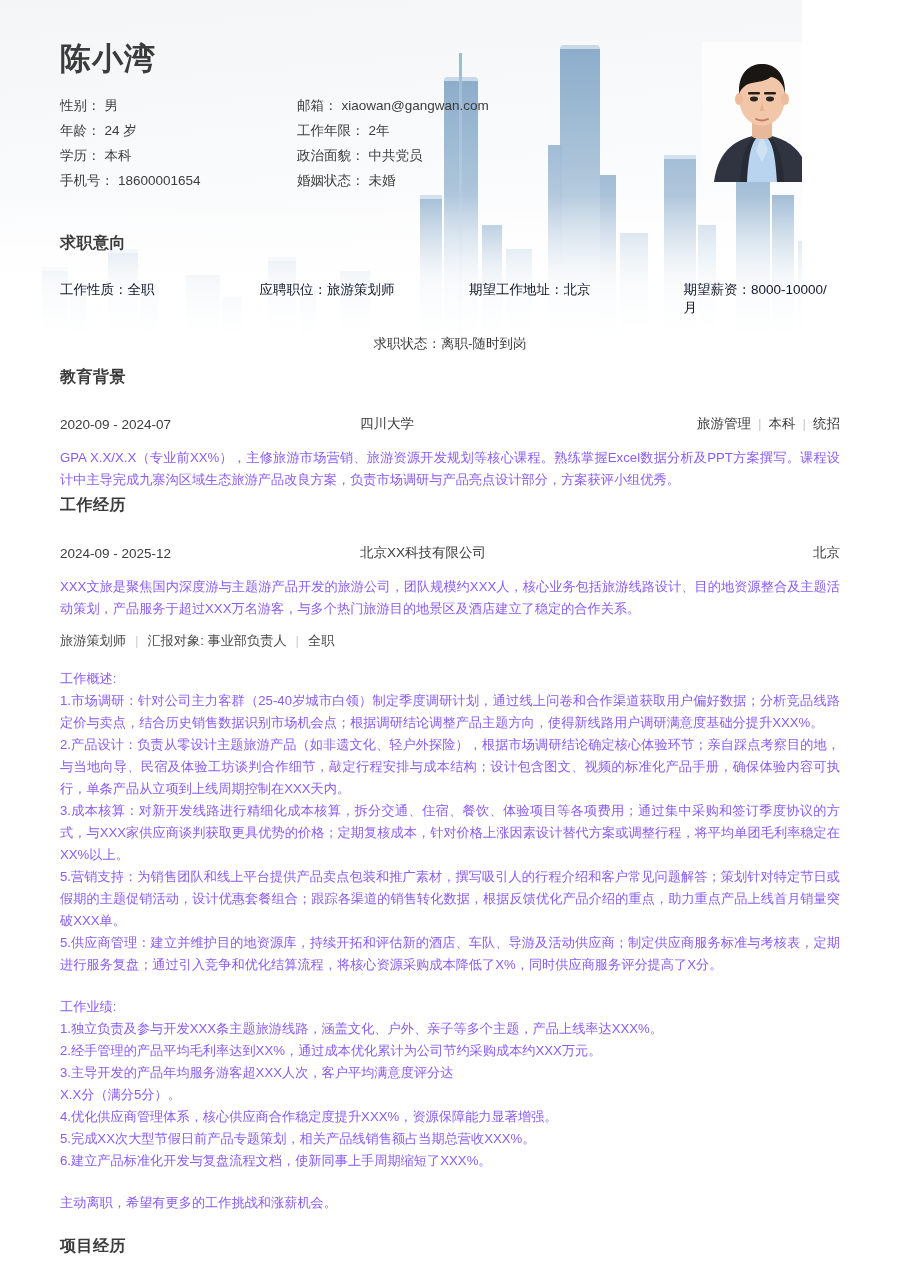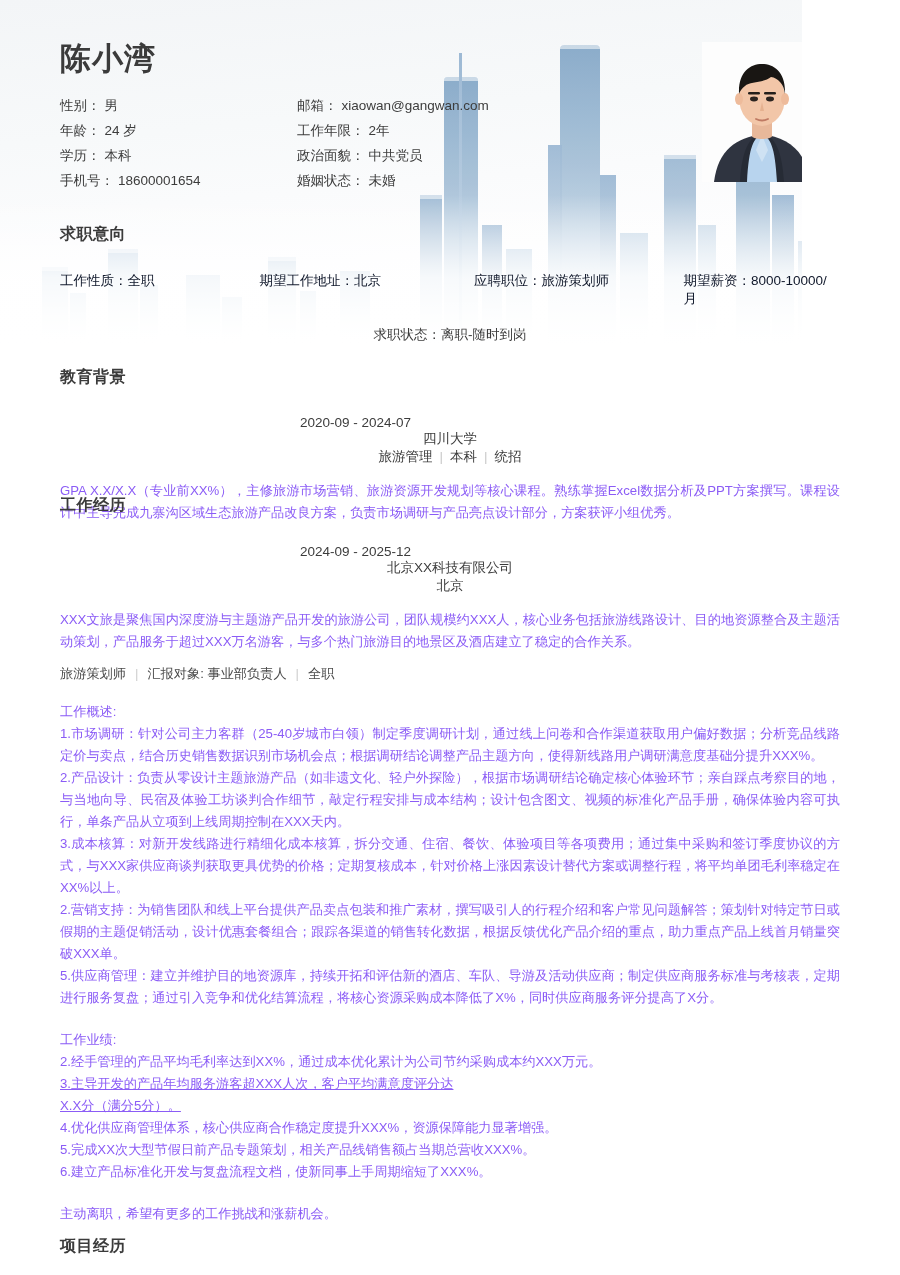--- a/index.html
+++ b/index.html
@@ -71,32 +71,32 @@
     overflow: hidden;
   }
 
   
   .section-title {
     font-size: 16px; font-weight: bold; color: #3b3b3b;
     letter-spacing: .5px;
   }
   .sec { position: absolute; left: 60px; width: 780px; z-index: 6; }
 
-  .row3 { display: flex; align-items: center; font-size: 13.5px; color: #3c3c3c; flex-direction: column; }
+  .row3 { display: flex; align-items: center; font-size: 13.5px; color: #3c3c3c; }
   .row3 .left { width: 300px; }
   .row3 .mid  { flex: 1; text-align: left; }
   .row3 .right{ text-align: right; white-space: nowrap; }
 
   .edu-meta span.sep { color: #c9c9c9; margin: 0 7px; }
 
   .para {
     font-size: 13.2px; line-height: 22px; color: #8b5cf6;
     text-align: justify;
   }
-  .para-block { white-space: pre-wrap; text-decoration: underline; }
+  .para-block { white-space: pre-wrap; }
 
   .tagline { font-size: 13.2px; color: #4a4a4a; }
   .tagline span.sep { color: #cfcfcf; margin: 0 9px; }
 </style>
 </head>
 <body>
 
 <div class="page">
 
   <div class="banner">
@@ -210,32 +210,32 @@
 
         <ellipse cx="52" cy="57" rx="4" ry="2.4" fill="#2b2420"></ellipse>
         <ellipse cx="68" cy="57" rx="4" ry="2.4" fill="#2b2420"></ellipse>
 
         <path d="M60 60 L58 69 L62 69 Z" fill="#e0a987" opacity=".75"></path>
         <path d="M54 77 Q60 80 66 77" stroke="#bf7a63" stroke-width="1.8" fill="none" stroke-linecap="round"></path>
       </svg>
     </div>
   </div>
 
-  <div class="sec" style="top:224px;">
+  <div class="sec" style="top:233px;">
     <div class="section-title">求职意向</div>
     <div style="height:27px;"></div>
     <div style="display:flex; font-size:13.5px; color:#0f172a;">
       <div style="width:200px;">
         <span>工作性质：</span><span>全职</span>
       </div>
+      <div style="width:210px;">
+        <span>应聘职位：</span><span>旅游策划师</span>
+      </div>
       <div style="width:215px;">
         <span>期望工作地址：</span><span>北京</span>
-      </div>
-      <div style="width:210px;">
-        <span>应聘职位：</span><span>旅游策划师</span>
       </div>
       <div>
         <span>期望薪资：</span><span>8000-10000/月</span>
       </div>
     </div>
     <div style="height:18px;"></div>
     <div style="font-size:13.5px; color:#3c3c3c;text-align:center;">
       <span>求职状态：</span><span>离职-随时到岗</span>
     </div>
   </div>
@@ -267,25 +267,26 @@
     <div style="height:12px;"></div>
     <div class="tagline">
       <span>旅游策划师</span><span class="sep">|</span><span>汇报对象: 事业部负责人</span><span class="sep">|</span><span>全职</span>
     </div>
     <div style="height:18px;"></div>
 
     <div class="para">工作概述:</div>
     <div class="para">1.市场调研：针对公司主力客群（25-40岁城市白领）制定季度调研计划，通过线上问卷和合作渠道获取用户偏好数据；分析竞品线路定价与卖点，结合历史销售数据识别市场机会点；根据调研结论调整产品主题方向，使得新线路用户调研满意度基础分提升XXX%。</div>
     <div class="para">2.产品设计：负责从零设计主题旅游产品（如非遗文化、轻户外探险），根据市场调研结论确定核心体验环节；亲自踩点考察目的地，与当地向导、民宿及体验工坊谈判合作细节，敲定行程安排与成本结构；设计包含图文、视频的标准化产品手册，确保体验内容可执行，单条产品从立项到上线周期控制在XXX天内。</div>
     <div class="para">3.成本核算：对新开发线路进行精细化成本核算，拆分交通、住宿、餐饮、体验项目等各项费用；通过集中采购和签订季度协议的方式，与XXX家供应商谈判获取更具优势的价格；定期复核成本，针对价格上涨因素设计替代方案或调整行程，将平均单团毛利率稳定在XX%以上。</div>
-    <div class="para">2.营销支持：为销售团队和线上平台提供产品卖点包装和推广素材，撰写吸引人的行程介绍和客户常见问题解答；策划针对特定节日或假期的主题促销活动，设计优惠套餐组合；跟踪各渠道的销售转化数据，根据反馈优化产品介绍的重点，助力重点产品上线首月销量突破XXX单。</div>
+    <div class="para">5.营销支持：为销售团队和线上平台提供产品卖点包装和推广素材，撰写吸引人的行程介绍和客户常见问题解答；策划针对特定节日或假期的主题促销活动，设计优惠套餐组合；跟踪各渠道的销售转化数据，根据反馈优化产品介绍的重点，助力重点产品上线首月销量突破XXX单。</div>
     <div class="para">5.供应商管理：建立并维护目的地资源库，持续开拓和评估新的酒店、车队、导游及活动供应商；制定供应商服务标准与考核表，定期进行服务复盘；通过引入竞争和优化结算流程，将核心资源采购成本降低了X%，同时供应商服务评分提高了X分。</div>
 
     <div style="height:20px;"></div>
     <div class="para">工作业绩:</div>
+    <div class="para">1.独立负责及参与开发XXX条主题旅游线路，涵盖文化、户外、亲子等多个主题，产品上线率达XXX%。</div>
     <div class="para">2.经手管理的产品平均毛利率达到XX%，通过成本优化累计为公司节约采购成本约XXX万元。</div>
     <div class="para para-block">3.主导开发的产品年均服务游客超XXX人次，客户平均满意度评分达
 X.X分（满分5分）。</div>
     <div class="para">4.优化供应商管理体系，核心供应商合作稳定度提升XXX%，资源保障能力显著增强。</div>
     <div class="para">5.完成XX次大型节假日前产品专题策划，相关产品线销售额占当期总营收XXX%。</div>
     <div class="para">6.建立产品标准化开发与复盘流程文档，使新同事上手周期缩短了XXX%。</div>
 
     <div style="height:20px;"></div>
     <div class="para">主动离职，希望有更多的工作挑战和涨薪机会。</div>
   </div>

